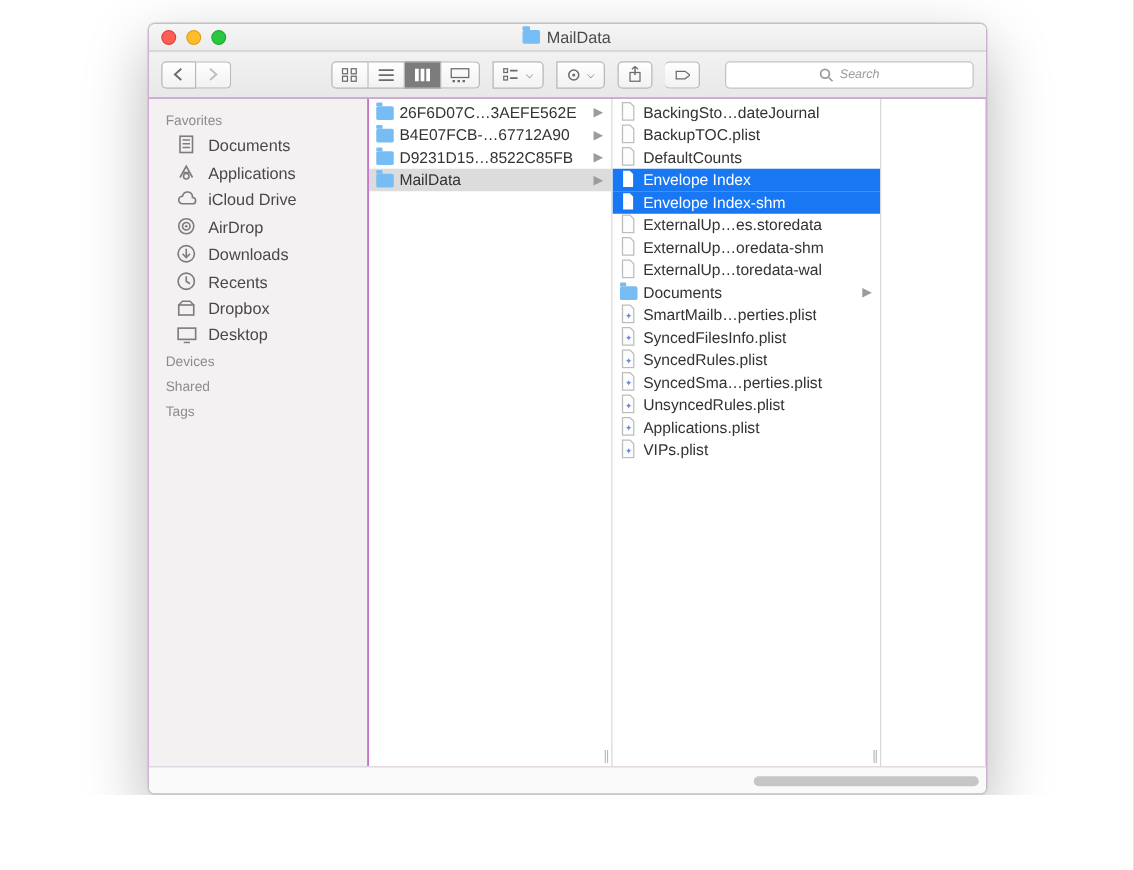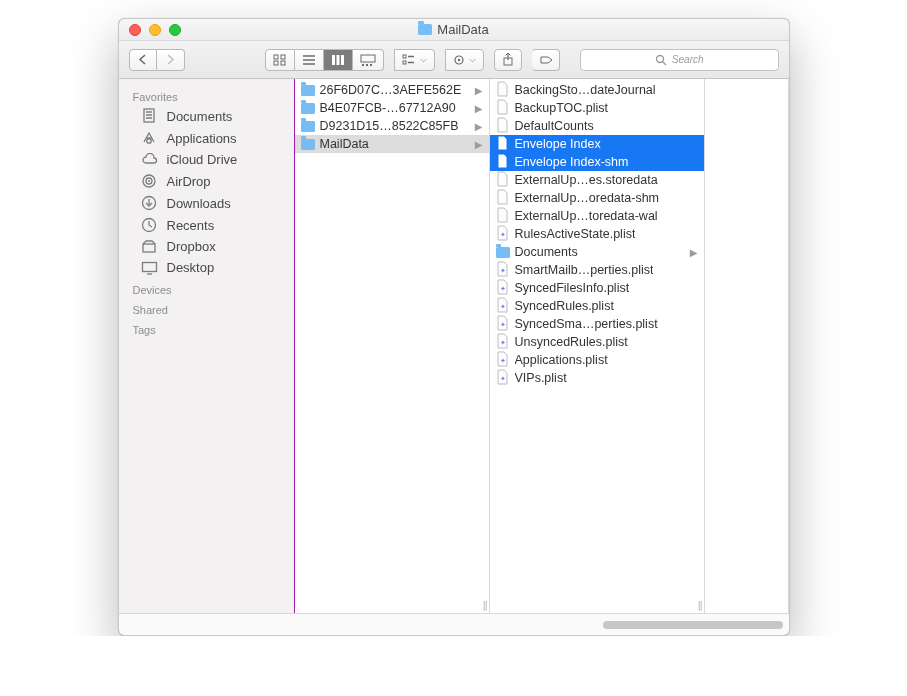--- a/index.html
+++ b/index.html
@@ -439,29 +439,20 @@
           </div>
           <div class="row">
             <span class="file-ic">
     <svg width="13" height="16">
                 <path d="M2 1h6l3 3v11H2z" fill="#fdfdfd" stroke="#bcbcbc"></path>
               </svg>
   </span>
             <span class="label">ExternalUp…toredata-wal</span>
           </div>
           <div class="row">
-            <span class="file-ic">
-    <svg width="13" height="16">
-                <path d="M2 1h6l3 3v11H2z" fill="#fdfdfd" stroke="#bcbcbc"></path>
-                <text x="7" y="12" font-size="7" text-anchor="middle" fill="#6a89d6">✦</text>
-              </svg>
-  </span>
-            <span class="label">RulesActiveState.plist</span>
-          </div>
-          <div class="row">
             <span class="folder-ic"></span>
             <span class="label">Documents</span>
             <span class="arr">▶</span>
           </div>
           <div class="row">
             <span class="file-ic">
     <svg width="13" height="16">
                 <path d="M2 1h6l3 3v11H2z" fill="#fdfdfd" stroke="#bcbcbc"></path>
                 <text x="7" y="12" font-size="7" text-anchor="middle" fill="#6a89d6">✦</text>
               </svg>

